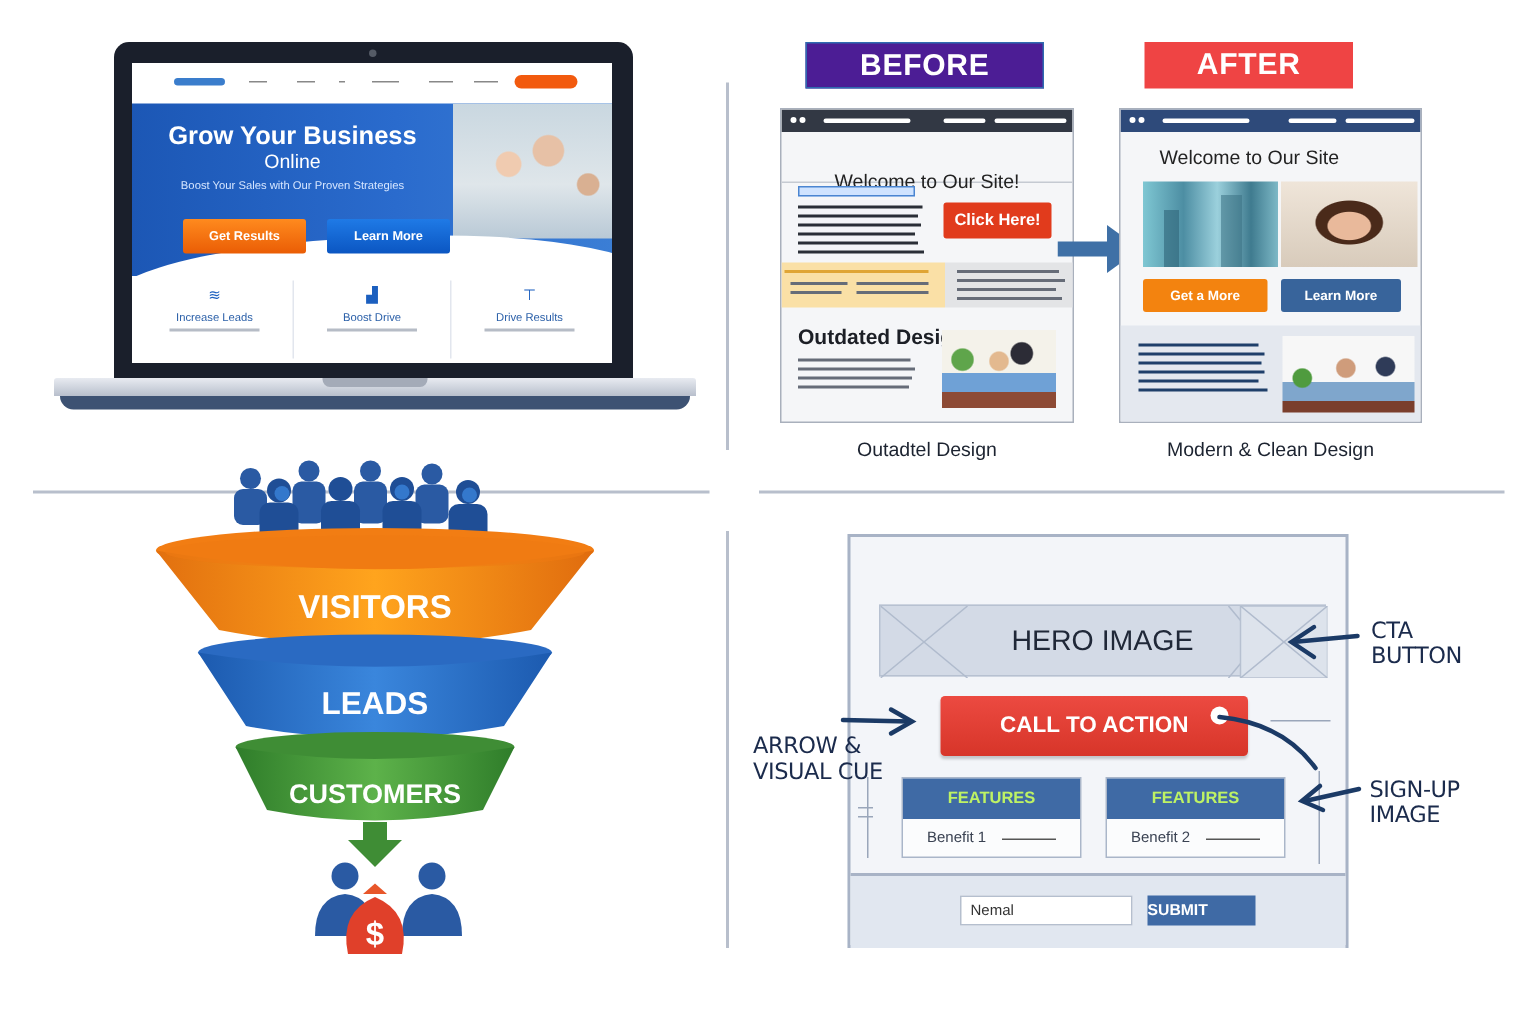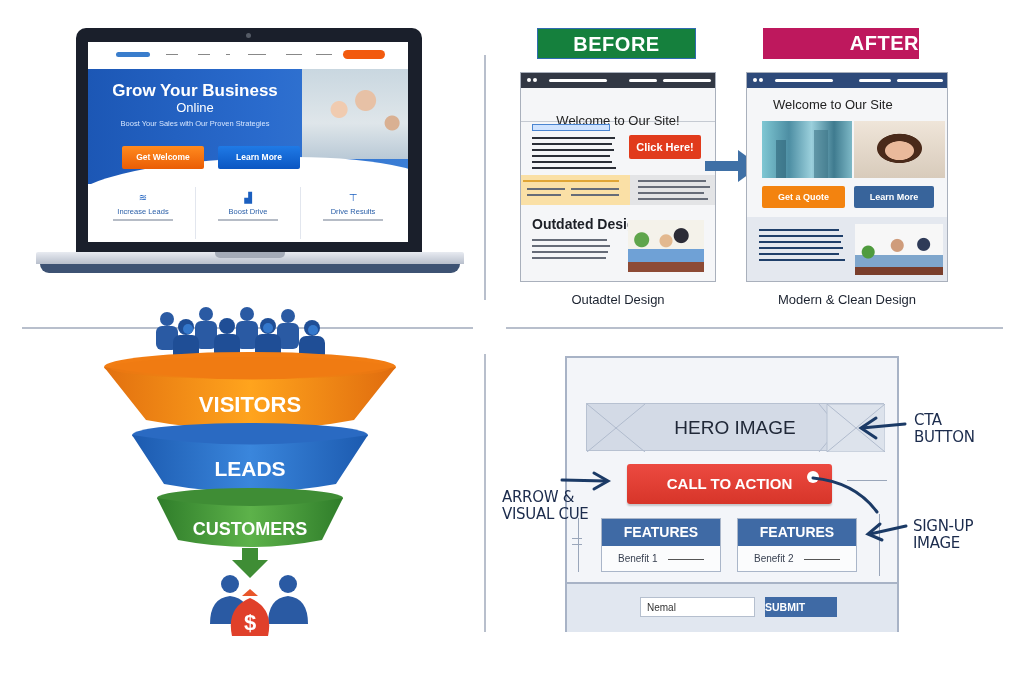--- a/index.html
+++ b/index.html
@@ -38,22 +38,22 @@
   .lp-feat:last-child { border-right: none; }
   .lp-feat .ico { position: absolute; left: 50%; top: 6px; transform: translateX(-50%); width: 16px; height: 10px; color: #1b5fbf; font-size: 10px; line-height: 10px; }
   .lp-feat .lbl { position: absolute; left: 0; right: 0; top: 20px; font-size: 7.5px; color: #2a5fa8; }
   .lp-feat .tiny { position: absolute; left: 22px; right: 22px; top: 32px; height: 2px; border-top: 1px solid #b6bcc6; border-bottom: 1px solid #b6bcc6; }
   .laptop-base { left: 36px; top: 252px; width: 428px; height: 12px; background: linear-gradient(180deg,#e8ebf1,#b8bfcc); border-radius: 2px 2px 0 0; }
   .laptop-notch { left: 215px; top: 252px; width: 70px; height: 6px; background: #a4abb8; border-radius: 0 0 5px 5px; }
   .laptop-foot { left: 40px; top: 264px; width: 420px; height: 9px; background: #3d5273; border-radius: 0 0 14px 14px; }
 
   
   .tag { height: 31px; color: #fff; font-weight: bold; font-size: 20px; text-align: center; line-height: 31px; letter-spacing: 0.5px; }
-  .tag.before { left: 537px; top: 28px; width: 159px; background: #15803d; border: 1px solid #2f6bb0; }
-  .tag.after { left: 763px; top: 28px; width: 156px; background: #be185d; text-align: right; }
+  .tag.before { left: 537px; top: 28px; width: 159px; background: #4c1d95; border: 1px solid #2f6bb0; }
+  .tag.after { left: 763px; top: 28px; width: 139px; background: #ef4444; }
   .browser { background: #f5f6f8; border: 1px solid #a9b0bc; overflow: hidden; }
   .browser .bar { height: 15px; background: #323844; position: relative; }
   .browser .bar .dot { position: absolute; top: 5px; width: 4px; height: 4px; border-radius: 50%; background: #fff; }
   .browser .bar .pill { position: absolute; top: 6px; height: 3px; background: #fff; border-radius: 2px; }
   .b-before { left: 520px; top: 72px; width: 196px; height: 210px; }
   .b-after { left: 746px; top: 72px; width: 202px; height: 210px; }
   .b-after .bar { background: #2e4a7a; }
   .welcome { position: absolute; left: 0; right: 0; text-align: center; font-size: 13px; color: #222; }
   .bb-header { position: absolute; left: 0; top: 15px; width: 100%; height: 34px; border-bottom: 1px solid #c5cad2; }
   .old-link { position: absolute; left: 11px; top: 51px; width: 78px; height: 7px; background: #cfe3ff; border: 1px solid #4a85d1; }
@@ -96,21 +96,21 @@
   .wf { left: 565px; top: 356px; width: 334px; height: 276px; background: #f3f5f9; border: 2px solid #a8b3c6; }
   .wf-top { position: absolute; left: 0; top: 0; width: 100%; height: 33px; border-bottom: 2px solid #a8b3c6; background: #f9fafc; }
   .wf-logo { position: absolute; left: 24px; top: 7px; font-size: 16px; color: #1f3556; }
   .wf-headline { position: absolute; left: 123px; top: 10px; font-size: 13px; font-weight: bold; color: #1f3f6d; }
   .wf-pill { position: absolute; top: 13px; width: 20px; height: 7px; background: #cdd6e3; border: 1px solid #93a3ba; border-radius: 3px; }
   .wf-hero { position: absolute; left: 19px; top: 45px; width: 298px; height: 48px; background: #d3dae6; border: 1px solid #b7c1d1; }
   .wf-hero-label { position: absolute; left: 0; right: 0; top: 13px; text-align: center; font-size: 19px; color: #202838; }
   .wf-cta { position: absolute; left: 60px; top: 106px; width: 205px; height: 40px; background: linear-gradient(180deg,#ec4a41,#d73529); color: #fff; font-size: 15px; font-weight: bold; text-align: center; line-height: 40px; border-radius: 3px; box-shadow: 0 2px 2px rgba(0,0,0,0.2); }
   .wf-cta-dot { position: absolute; left: 240px; top: 113px; width: 12px; height: 12px; background: #fff; border-radius: 50%; }
   .wf-feat { position: absolute; top: 160px; width: 120px; height: 54px; background: #fbfcfd; border: 1px solid #aab6c9; }
-  .wf-feat .fh { height: 27px; background: #3f6aa5; color: #ffffff; font-size: 14px; font-weight: bold; text-align: center; line-height: 27px; }
+  .wf-feat .fh { height: 27px; background: #3f6aa5; color: #bef264; font-size: 11px; font-weight: bold; text-align: center; line-height: 27px; }
   .wf-feat .fb { position: absolute; left: 16px; top: 34px; font-size: 10px; color: #3a4252; }
   .wf-feat .fl { position: absolute; right: 16px; top: 40px; width: 36px; height: 1px; background: #555; }
   .wf-bottom { position: absolute; left: 0; top: 224px; width: 100%; height: 50px; background: #e1e7f0; border-top: 2px solid #a8b3c6; }
   .wf-input { position: absolute; left: 73px; top: 13px; width: 115px; height: 20px; background: #fff; border: 1px solid #b5bfce; font-size: 10px; color: #333; padding: 4px 6px; }
   .wf-submit { position: absolute; left: 198px; top: 13px; width: 72px; height: 20px; background: #3f6aa5; color: #fff; font-size: 10.5px; font-weight: bold; text-align: left; line-height: 20px; }
   .annot { position: absolute; font-family: "DejaVu Sans", sans-serif; font-size: 15px; color: #1b2b4c; line-height: 1.1; letter-spacing: -0.3px; }
   .annot-svg { position: absolute; left: 0; top: 0; width: 1024px; height: 683px; pointer-events: none; }
 </style>
 </head>
 <body>
@@ -132,21 +132,21 @@
     <div class="nav-dash" style="left:198px; width:16px;"></div>
     <div class="nav-dash" style="left:228px; width:16px;"></div>
     <div class="nav-cta"></div>
   </div>
   <div class="lp-hero">
     <div class="lp-hero-photo"></div>
     <div class="lp-hero-wave"></div>
     <div class="lp-title t1">Grow Your Business</div>
     <div class="lp-title t2">Online</div>
     <div class="lp-sub">Boost Your Sales with Our Proven Strategies</div>
-    <div class="lp-btn orange">Get Welcome</div>
+    <div class="lp-btn orange">Get Results</div>
     <div class="lp-btn blue">Learn More</div>
   </div>
   <div class="lp-features">
     <div class="lp-feat">
       <span class="ico">≋</span>
       <span class="lbl">Increase Leads</span>
       <span class="tiny"></span>
     </div>
     <div class="lp-feat">
       <span class="ico">▟</span>
@@ -218,21 +218,21 @@
       <span class="dot" style="left:12px;"></span>
     <span class="pill" style="left:28px; width:58px;"></span>
     <span class="pill" style="left:112px; width:32px;"></span>
     <span class="pill" style="left:150px; width:46px;"></span>
   </div>
   <div class="after-header">
     <div class="welcome" style="top:9px; left:26px; right:auto; text-align:center;">Welcome to Our Site</div>
   </div>
   <div class="photo city-img"></div>
   <div class="photo face-img"></div>
-  <div class="quote-btn">Get a Quote</div>
+  <div class="quote-btn">Get a More</div>
   <div class="learn-btn">Learn More</div>
   <div class="after-lower">
     <div class="txtline blue" style="left:12px; top:12px; width:80px;"></div>
     <div class="txtline blue" style="left:12px; top:18px; width:84px;"></div>
     <div class="txtline blue" style="left:12px; top:24px; width:82px;"></div>
     <div class="txtline blue" style="left:12px; top:30px; width:84px;"></div>
     <div class="txtline blue" style="left:12px; top:36px; width:80px;"></div>
     <div class="txtline blue" style="left:12px; top:42px; width:86px;"></div>
   </div>
   <div class="photo team-img"></div>

